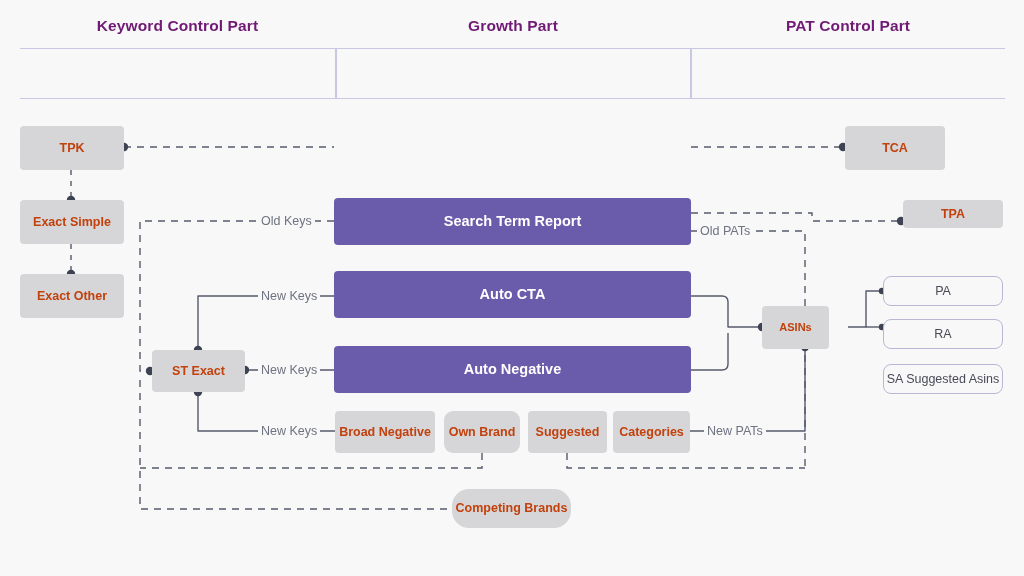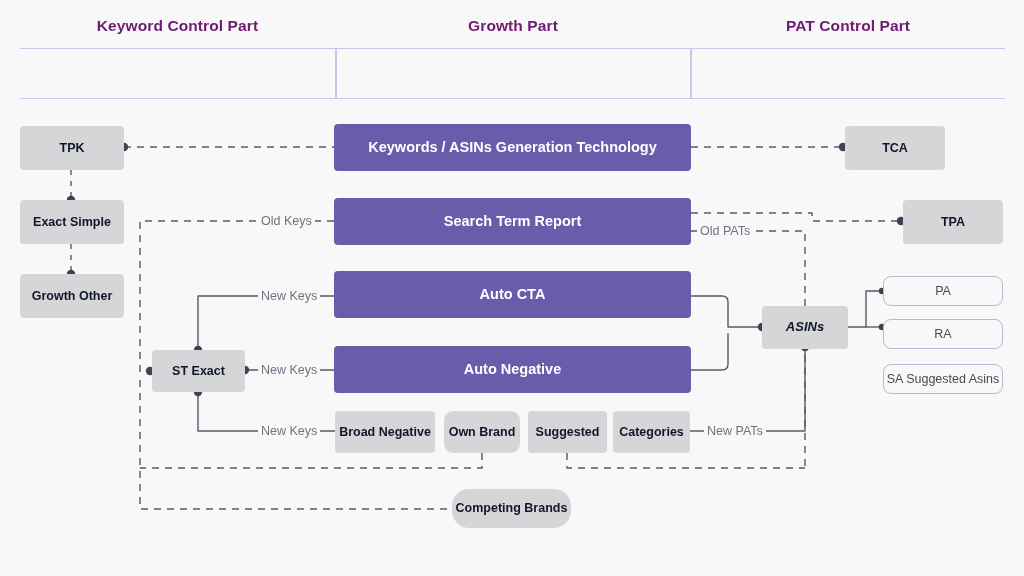--- a/index.html
+++ b/index.html
@@ -31,21 +31,21 @@
   #wires{position:absolute;left:0;top:0;width:1024px;height:576px;}
 
   
   .node{
     position:absolute;box-sizing:border-box;
     display:flex;align-items:center;justify-content:center;
     text-align:center;line-height:1.15;
   }
   .n-gray{
     background:#d6d6d9;border-radius:4px;
-    color:#0f172a;font-weight:bold;
+    color:#c2410c;font-weight:bold;
   }
   .n-purple{
     background:#6a5bab;border-radius:4px;
     color:#ffffff;font-weight:bold;font-size:14.5px;
   }
   .n-outline{
     background:#f8f8f9;border:1px solid #b9b7d4;border-radius:8px;
     color:#4a4a57;font-weight:normal;
   }
 
@@ -136,47 +136,46 @@
   <div class="elabel" style="left:697px;top:223px;">Old PATs</div>
   <div class="elabel" style="left:258px;top:288px;">New Keys</div>
   <div class="elabel" style="left:258px;top:362px;">New Keys</div>
   <div class="elabel" style="left:258px;top:423px;">New Keys</div>
   <div class="elabel" style="left:704px;top:423px;">New PATs</div>
 
   <div class="node n-gray" style="left:20px;top:126px;width:104px;height:44px;font-size:12.5px;">TPK</div>
 
   <div class="node n-gray" style="left:20px;top:200px;width:104px;height:44px;font-size:12.5px;">Exact Simple</div>
 
-  <div class="node n-gray" style="left:20px;top:274px;width:104px;height:44px;font-size:12.5px;">Growth Other</div>
+  <div class="node n-gray" style="left:20px;top:274px;width:104px;height:44px;font-size:12.5px;">Exact Other</div>
 
   <div class="node n-gray" style="left:152px;top:350px;width:93px;height:42px;font-size:12.5px;">ST Exact</div>
 
-  <div class="node n-purple" style="left:334px;top:124px;width:357px;height:47px;">Keywords / ASINs Generation Technology</div>
 
   <div class="node n-purple" style="left:334px;top:198px;width:357px;height:47px;">Search Term Report</div>
 
   <div class="node n-purple" style="left:334px;top:271px;width:357px;height:47px;">Auto CTA</div>
 
   <div class="node n-purple" style="left:334px;top:346px;width:357px;height:47px;">Auto Negative</div>
 
   <div class="node n-gray" style="left:335px;top:411px;width:100px;height:42px;font-size:12.5px;">Broad Negative</div>
 
   <div class="node n-gray" style="left:444px;top:411px;width:76px;height:42px;font-size:12.5px;border-radius:9px;">Own Brand</div>
 
   <div class="node n-gray" style="left:528px;top:411px;width:79px;height:42px;font-size:12.5px;">Suggested</div>
 
   <div class="node n-gray" style="left:613px;top:411px;width:77px;height:42px;font-size:12.5px;">Categories</div>
 
   <div class="node n-gray" style="left:452px;top:489px;width:119px;height:39px;font-size:12.5px;border-radius:17px;">Competing Brands</div>
 
   <div class="node n-gray" style="left:845px;top:126px;width:100px;height:44px;font-size:12.5px;">TCA</div>
 
-  <div class="node n-gray" style="left:903px;top:200px;width:100px;height:44px;font-size:12.5px;">TPA</div>
+  <div class="node n-gray" style="left:903px;top:200px;width:100px;height:28px;font-size:12.5px;">TPA</div>
 
-  <div class="node n-gray" style="left:762px;top:306px;width:86px;height:43px;font-size:13px;font-style:italic;">ASINs</div>
+  <div class="node n-gray" style="left:762px;top:306px;width:67px;height:43px;font-size:11px;">ASINs</div>
 
   <div class="node n-outline" style="left:883px;top:276px;width:120px;height:30px;font-size:12.5px;">PA</div>
 
   <div class="node n-outline" style="left:883px;top:319px;width:120px;height:30px;font-size:12.5px;">RA</div>
 
   <div class="node n-outline" style="left:883px;top:364px;width:120px;height:30px;font-size:12.5px;">SA Suggested Asins</div>
 
 </div>
 
 </body></html>

